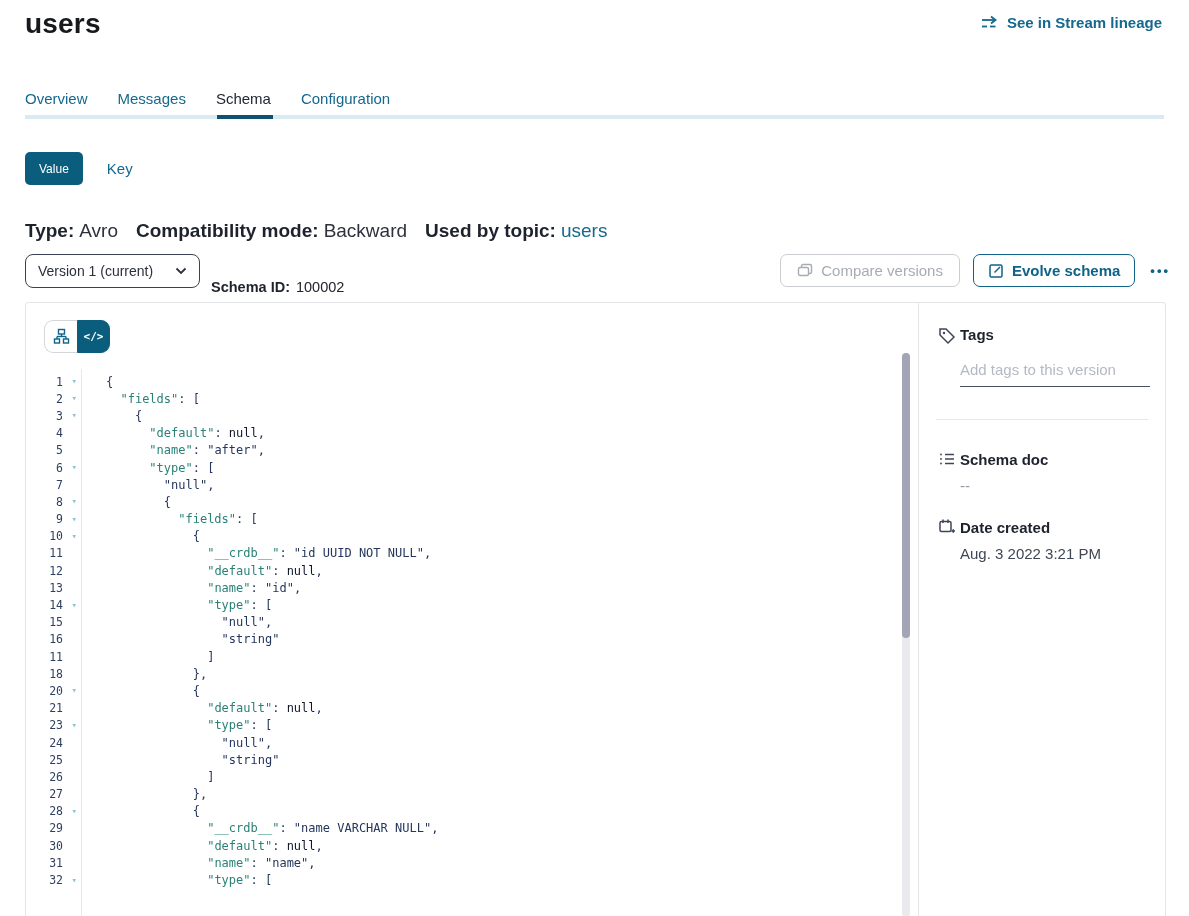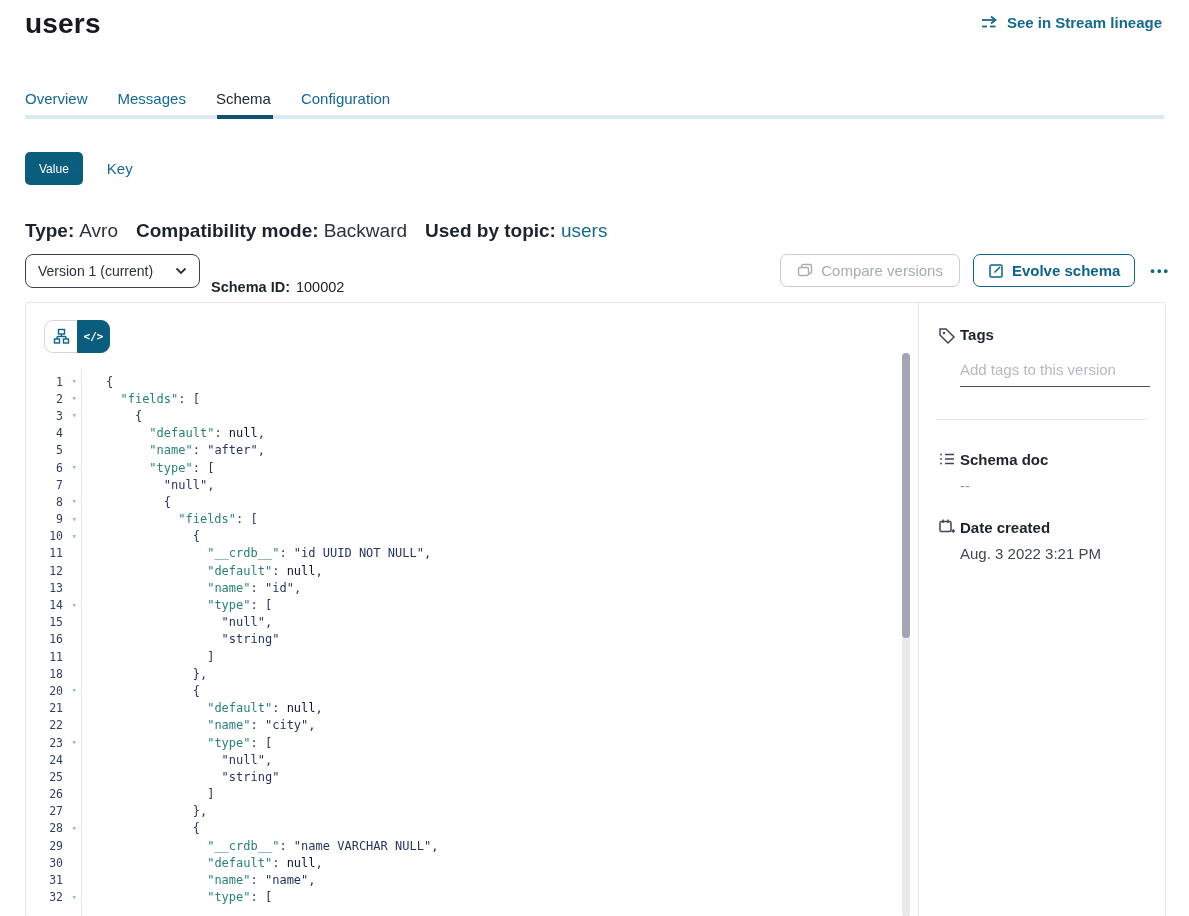--- a/index.html
+++ b/index.html
@@ -288,25 +288,20 @@
           <span class="num">20</span>
           <span class="fold">▾</span>
           <span class="code">            <span class="tk-p">{</span></span>
         </div>
         <div class="ln">
           <span class="num">21</span>
           <span class="fold"></span>
           <span class="code">              <span class="tk-k">"default"</span><span class="tk-p">: </span><span class="tk-u">null</span><span class="tk-p">,</span></span>
         </div>
         <div class="ln">
-          <span class="num">22</span>
-          <span class="fold"></span>
-          <span class="code">              <span class="tk-k">"name"</span><span class="tk-p">: </span><span class="tk-s">"city"</span><span class="tk-p">,</span></span>
-        </div>
-        <div class="ln">
           <span class="num">23</span>
           <span class="fold">▾</span>
           <span class="code">              <span class="tk-k">"type"</span><span class="tk-p">: [</span></span>
         </div>
         <div class="ln">
           <span class="num">24</span>
           <span class="fold"></span>
           <span class="code">                <span class="tk-s">"null"</span><span class="tk-p">,</span></span>
         </div>
         <div class="ln">

